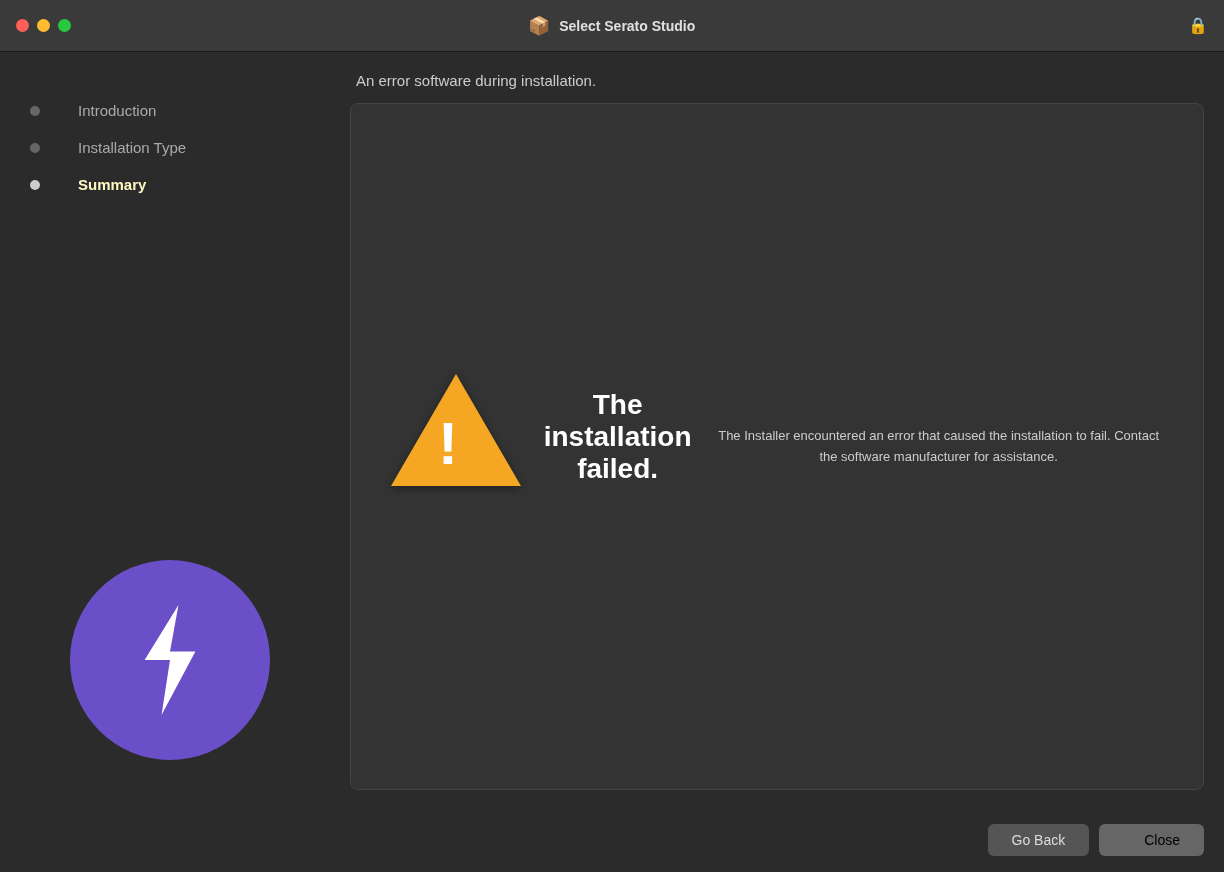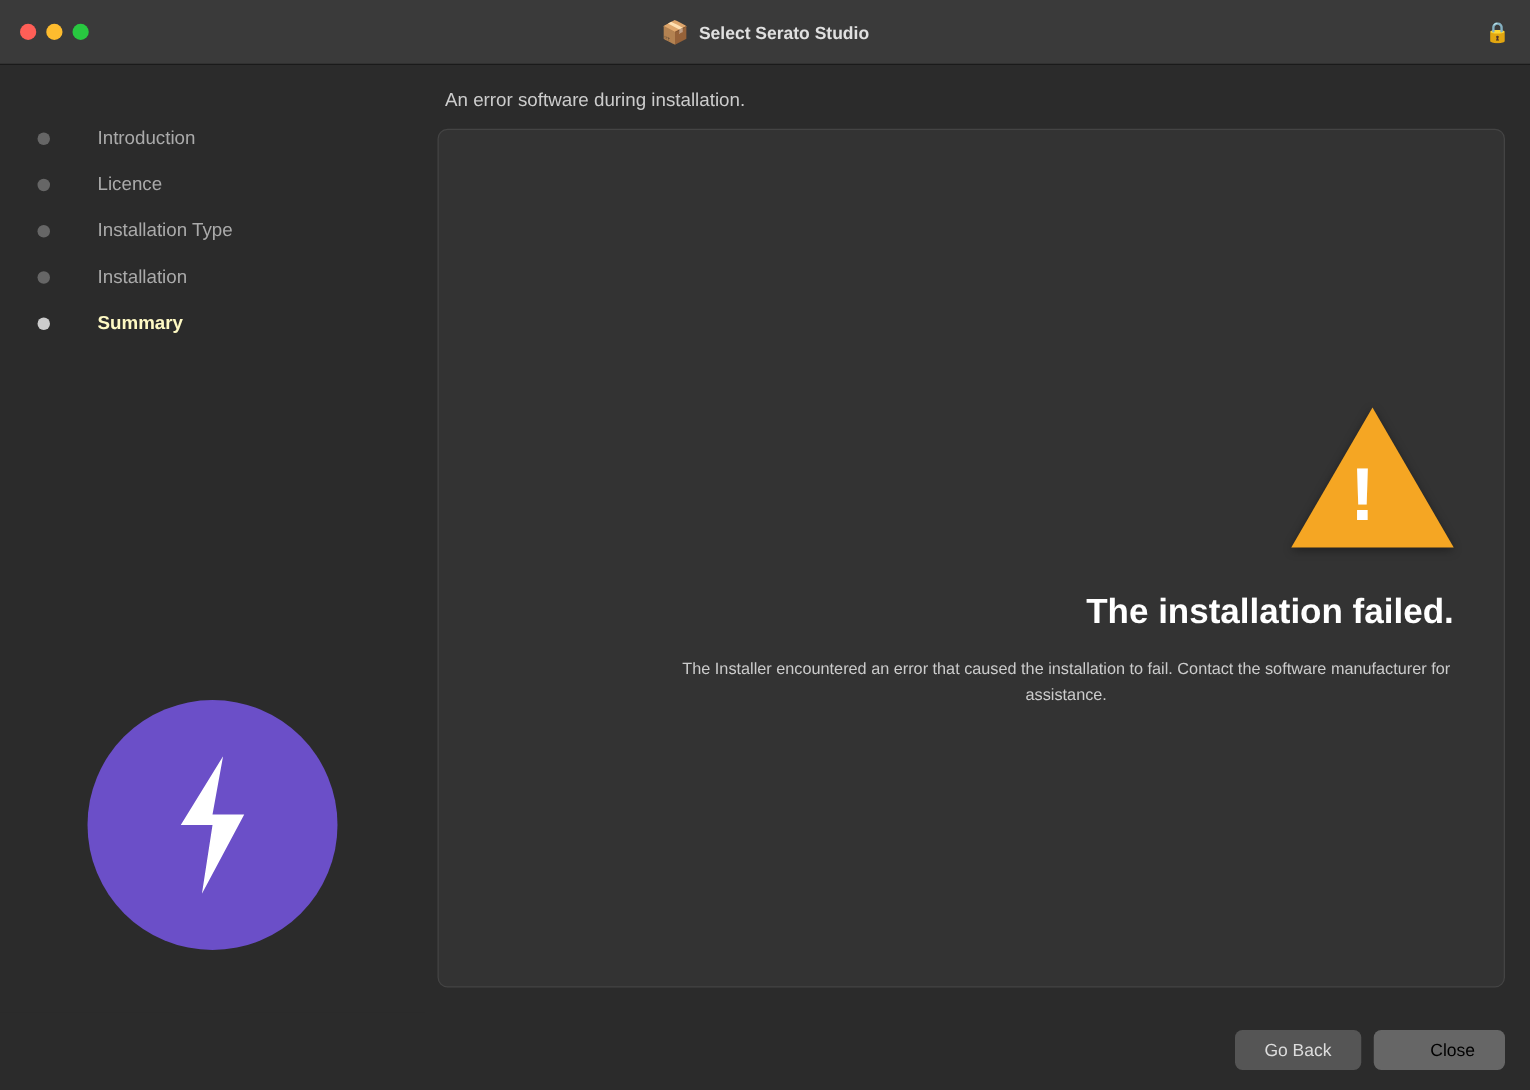--- a/index.html
+++ b/index.html
@@ -157,22 +157,22 @@
       font-size: 15px;
       margin-bottom: 14px;
       padding-left: 6px;
     }
 
     .content-box {
       flex: 1;
       background: #333333;
       border-radius: 8px;
       display: flex;
-      flex-direction: column;
-      align-items: flex-end;
+      flex-direction: row;
+      align-items: center;
       justify-content: center;
       padding: 40px;
       border: 1px solid #444;
     }
 
     .warning-icon {
       margin-bottom: 30px;
     }
 
     .warning-triangle {
@@ -263,29 +263,21 @@
 
   <div class="sidebar">
     <div class="sidebar-steps">
 
     <div class="step-item">
           <div class="step-dot"></div>
           <span class="step-label">Introduction</span>
         </div>
         <div class="step-item">
           <div class="step-dot"></div>
-          <span class="step-label">Licence</span>
-        </div>
-        <div class="step-item">
-          <div class="step-dot"></div>
           <span class="step-label">Installation Type</span>
-        </div>
-        <div class="step-item">
-          <div class="step-dot"></div>
-          <span class="step-label">Installation</span>
         </div>
         <div class="step-item">
           <div class="step-dot active"></div>
           <span class="step-label active">Summary</span>
         </div>
       </div>
     <div class="sidebar-logo">
       <div class="logo-circle">
         <div class="logo-bolt">
           <svg viewBox="0 0 100 130" width="90" height="110" fill="white">

